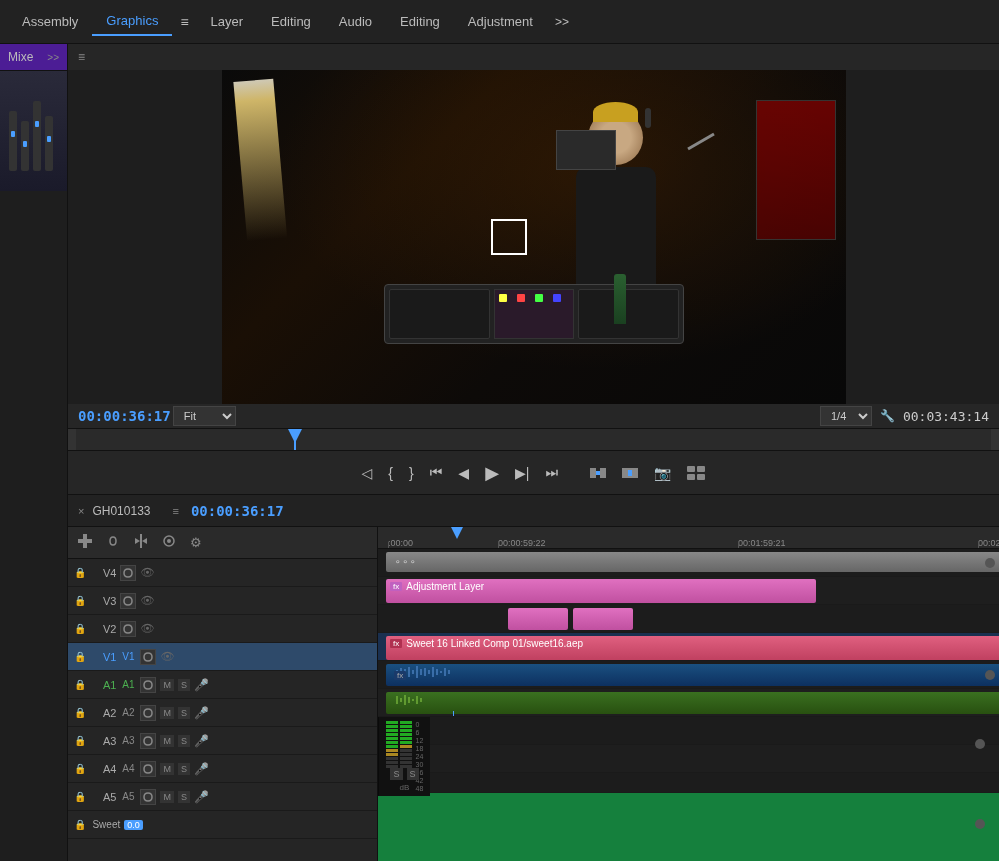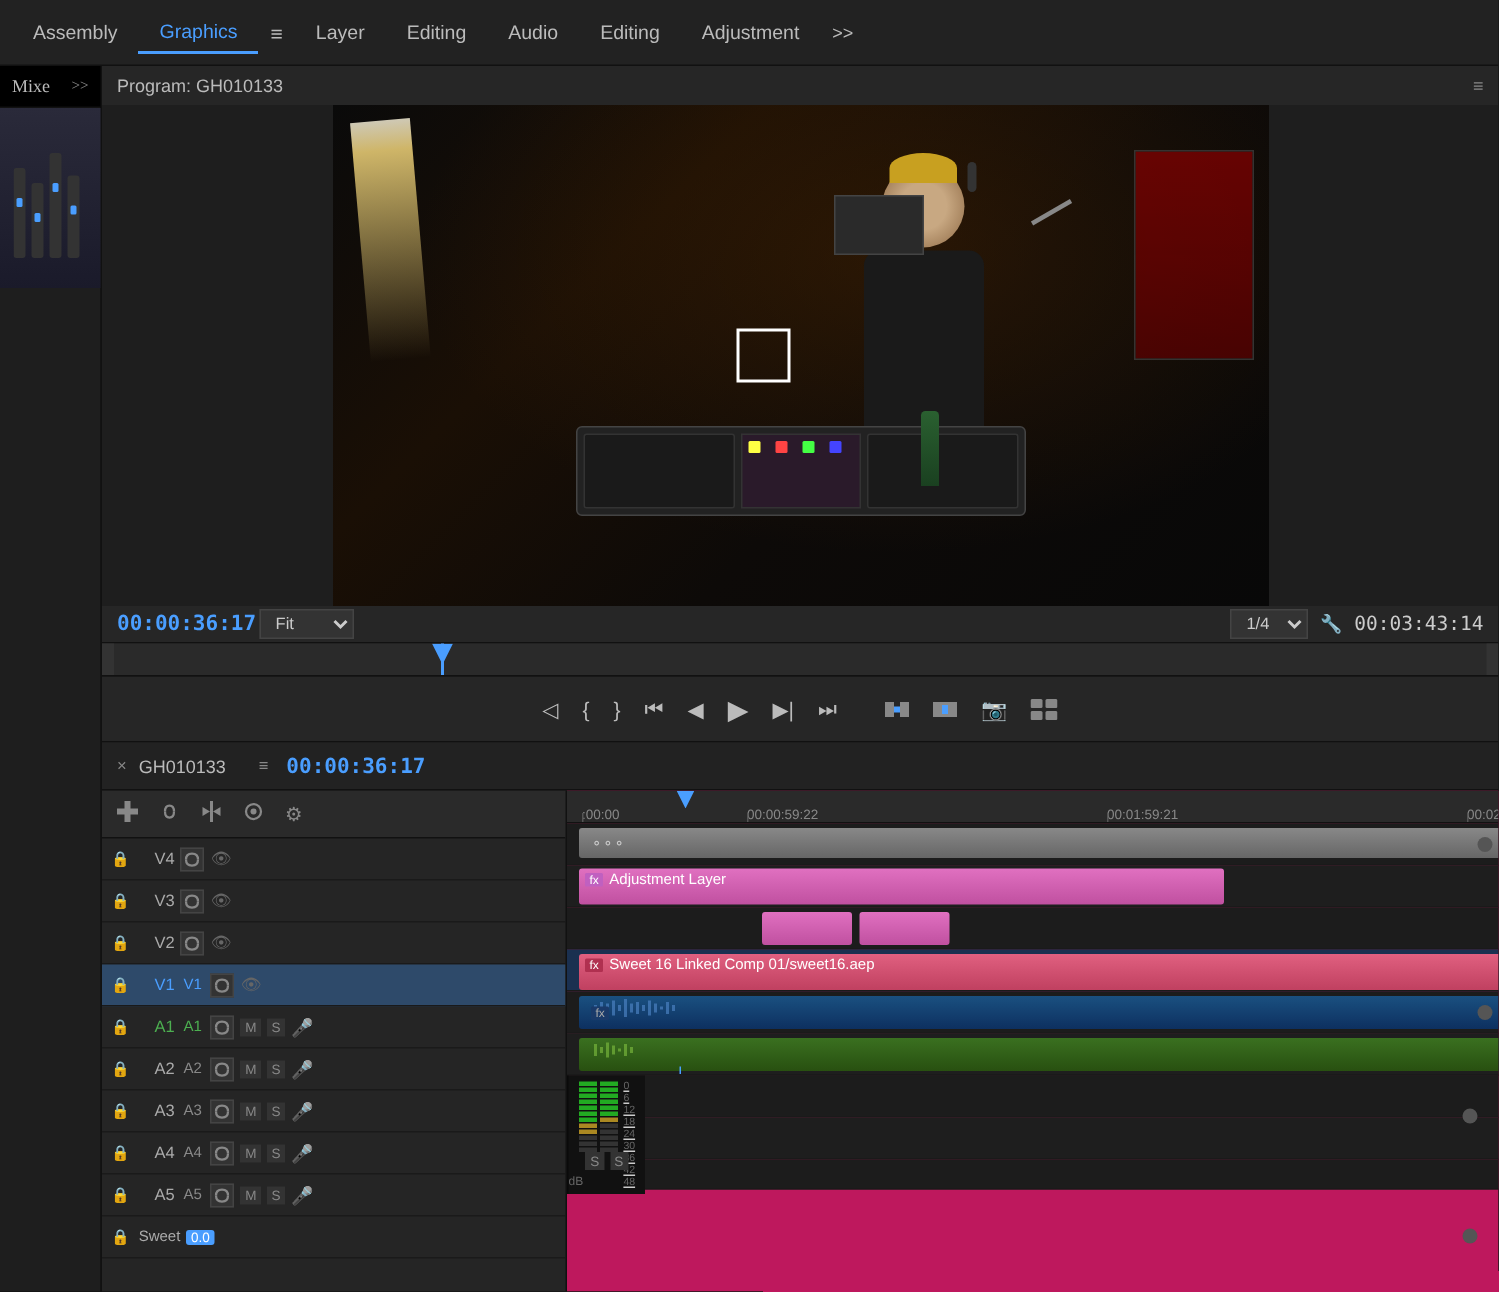--- a/index.html
+++ b/index.html
@@ -47,25 +47,24 @@
 
     
     .main-layout {
       display: flex;
       height: calc(861px - 44px);
     }
 
     
     .left-panel {
       width: 68px;
-      background: #000000;
+      background: #4c1d95;
       border-right: 1px solid #111;
       display: flex;
       flex-direction: column;
-      font-family: Liberation Serif, serif;
     }
     .left-panel-header {
       display: flex;
       align-items: center;
       padding: 6px 8px;
       border-bottom: 1px solid #111;
     }
     .left-panel-title {
       font-size: 12px;
       color: #bbb;
@@ -454,24 +453,23 @@
     }
     .track-record {
       color: #888;
       font-size: 12px;
       cursor: pointer;
     }
 
     
     .timeline-tracks {
       flex: 1;
-      background: #be185d;
+      background: #15803d;
       position: relative;
       overflow: hidden;
-      text-decoration: underline;
     }
     .timeline-ruler {
       height: 22px;
       background: #2a2a2a;
       border-bottom: 1px solid #111;
       position: relative;
       display: flex;
       align-items: flex-end;
     }
     .ruler-mark {
@@ -578,21 +576,20 @@
           <rect x="38" y="45" width="4" height="6" fill="#4a9eff" rx="1"></rect>
         </svg>
       </div>
     </div>
   </div>
 
   <div class="center-area">
 
     <div class="program-monitor">
       <div class="monitor-header">
-        <span class="monitor-title">Program: GH010133</span>
         <span class="monitor-menu">≡</span>
       </div>
 
       <div class="video-content">
         <div class="dj-scene">
 
           <div class="dj-light-left"></div>
 
           <div style="position:absolute;left:0;top:0;width:100%;height:100%;background:radial-gradient(ellipse at 60% 30%, rgba(80,40,0,0.4) 0%, transparent 60%);"></div>
 
@@ -1049,21 +1046,21 @@
               <span>12</span>
               <span>18</span>
               <span>24</span>
               <span>30</span>
               <span>36</span>
               <span>42</span>
               <span>48</span>
             </div>
           </div>
 
-          <div style="position:absolute;bottom:4px;width:100%;text-align:left;font-size:8px;color:#666;">dB</div>
+          <div style="position:absolute;bottom:4px;width:100%;text-align:center;font-size:8px;color:#666;">dB</div>
 
           <div style="position:absolute;bottom:16px;width:100%;display:flex;justify-content:center;gap:4px;">
             <button style="background:#333;border:none;color:#888;font-size:9px;padding:1px 3px;cursor:pointer;">S</button>
             <button style="background:#333;border:none;color:#888;font-size:9px;padding:1px 3px;cursor:pointer;">S</button>
           </div>
         </div>
 
       </div>
 
       <div style="position:relative;height:0;">

